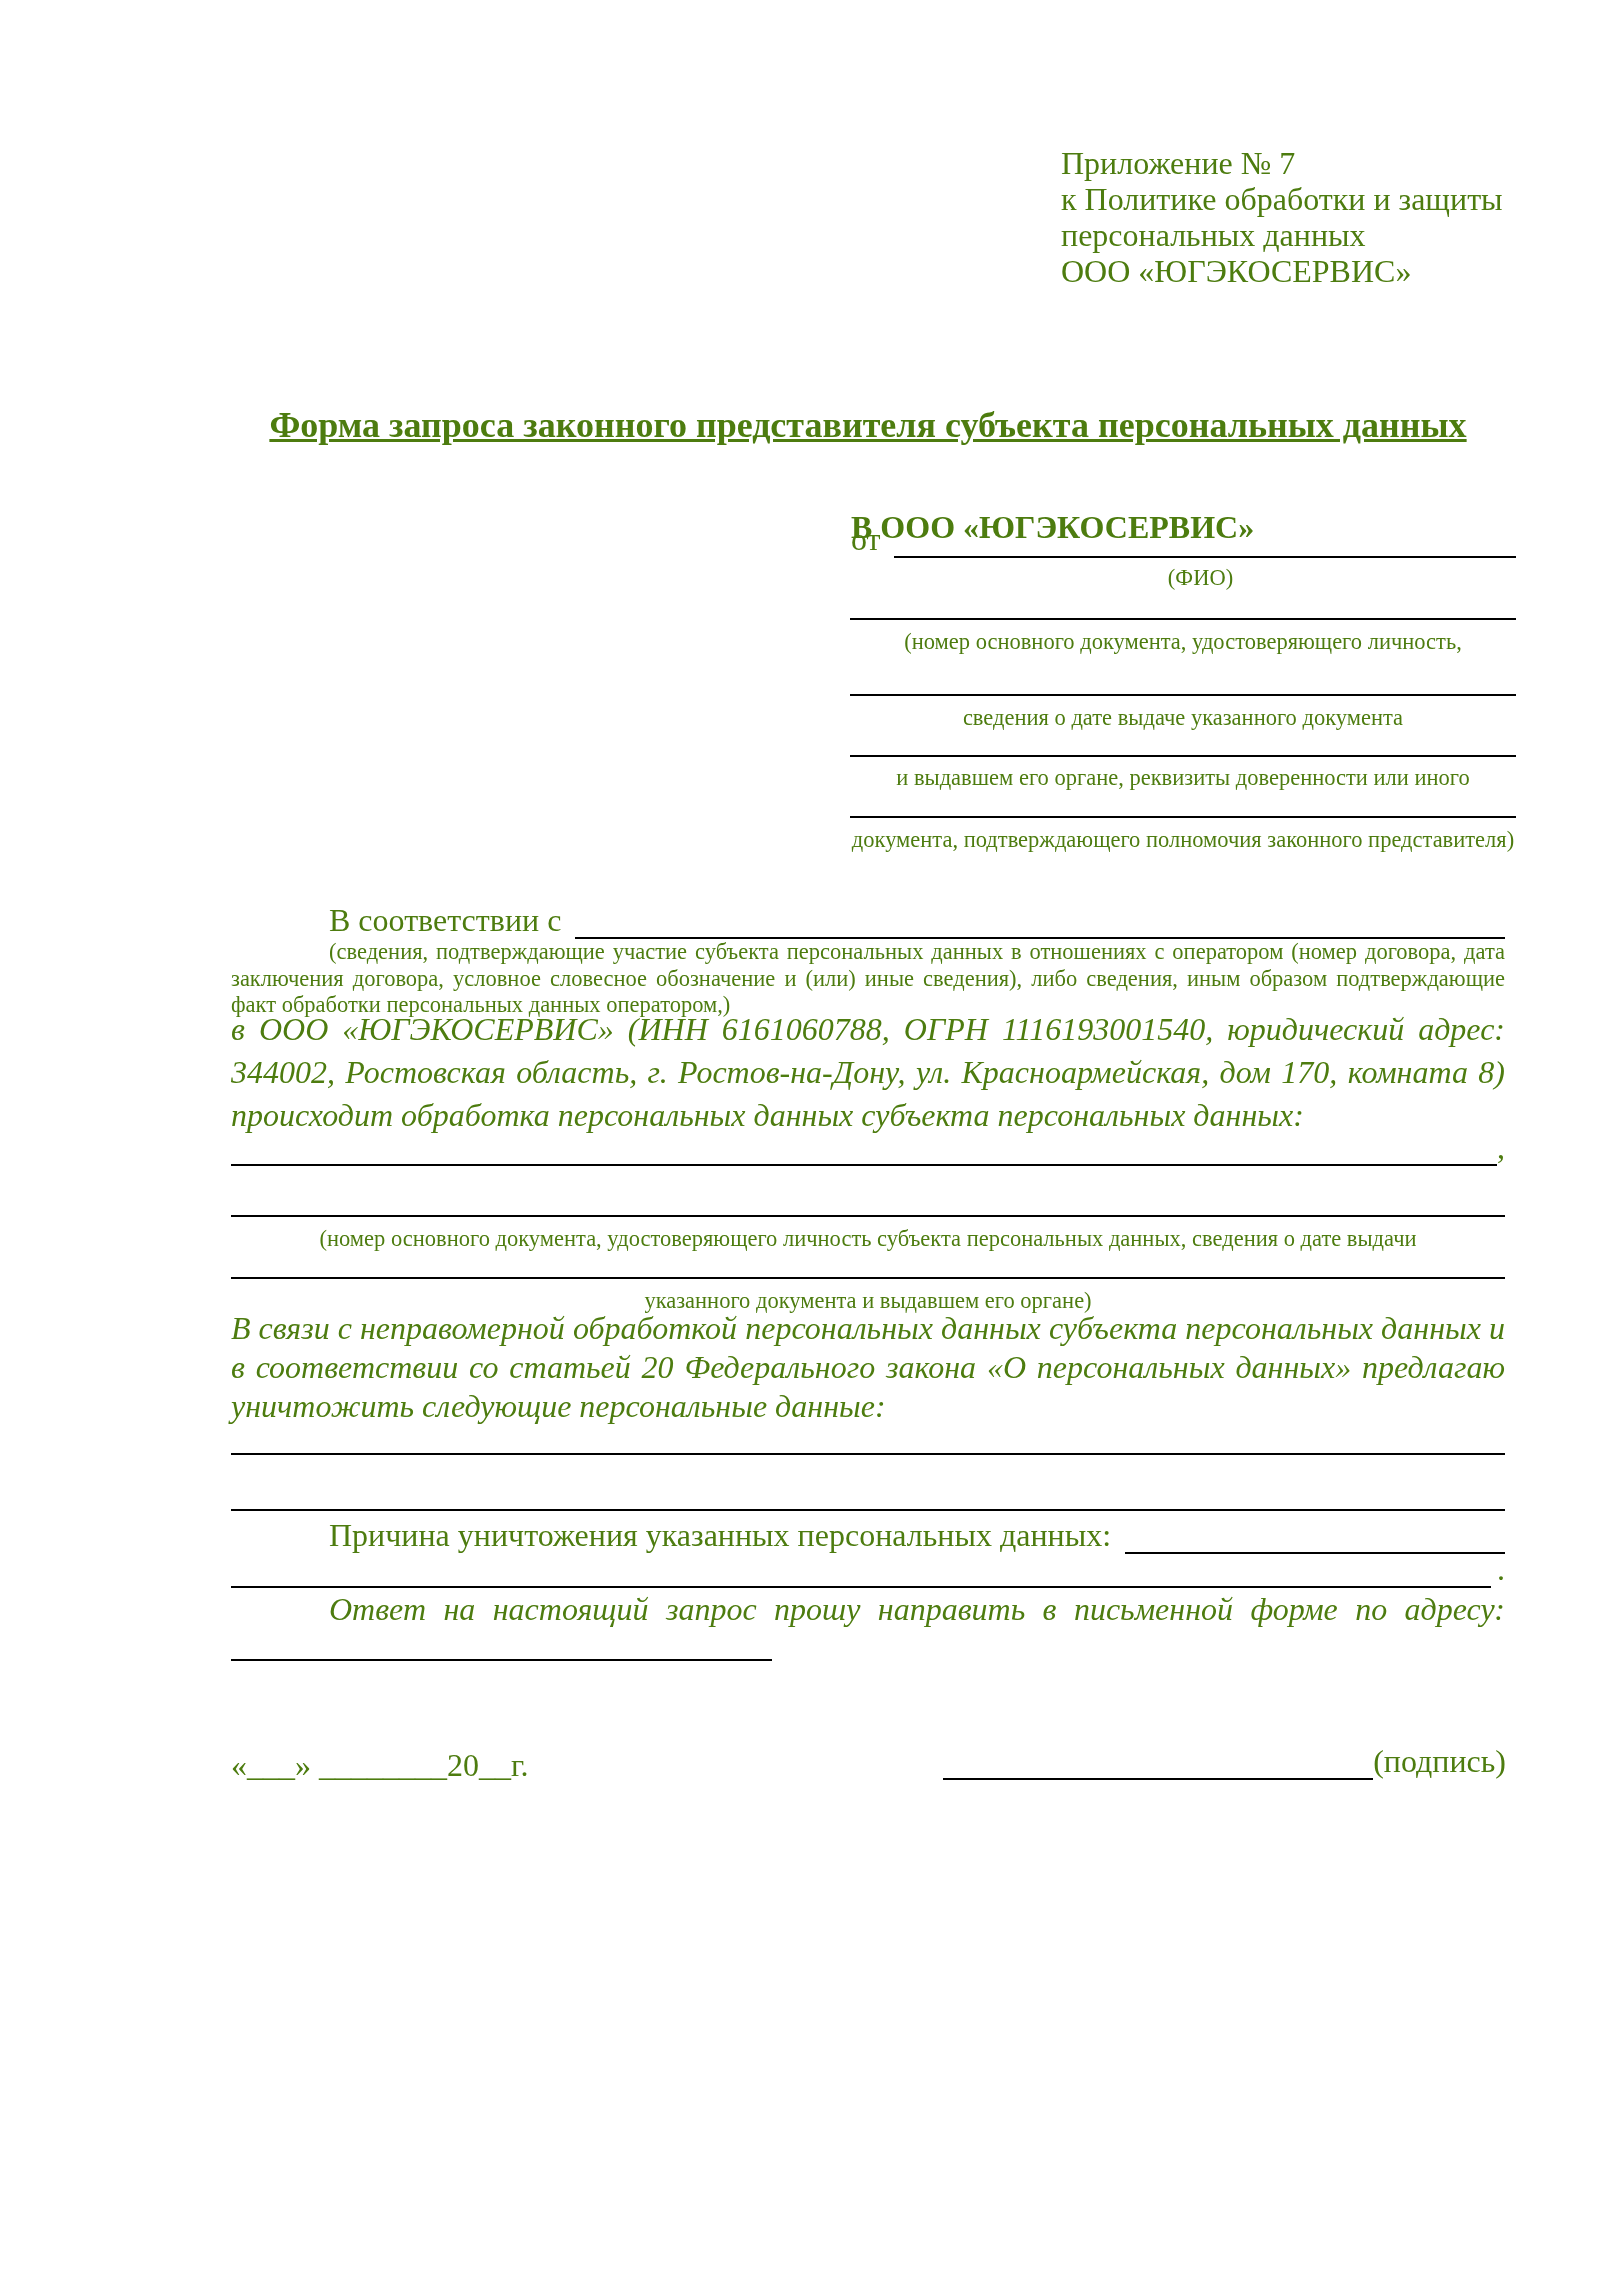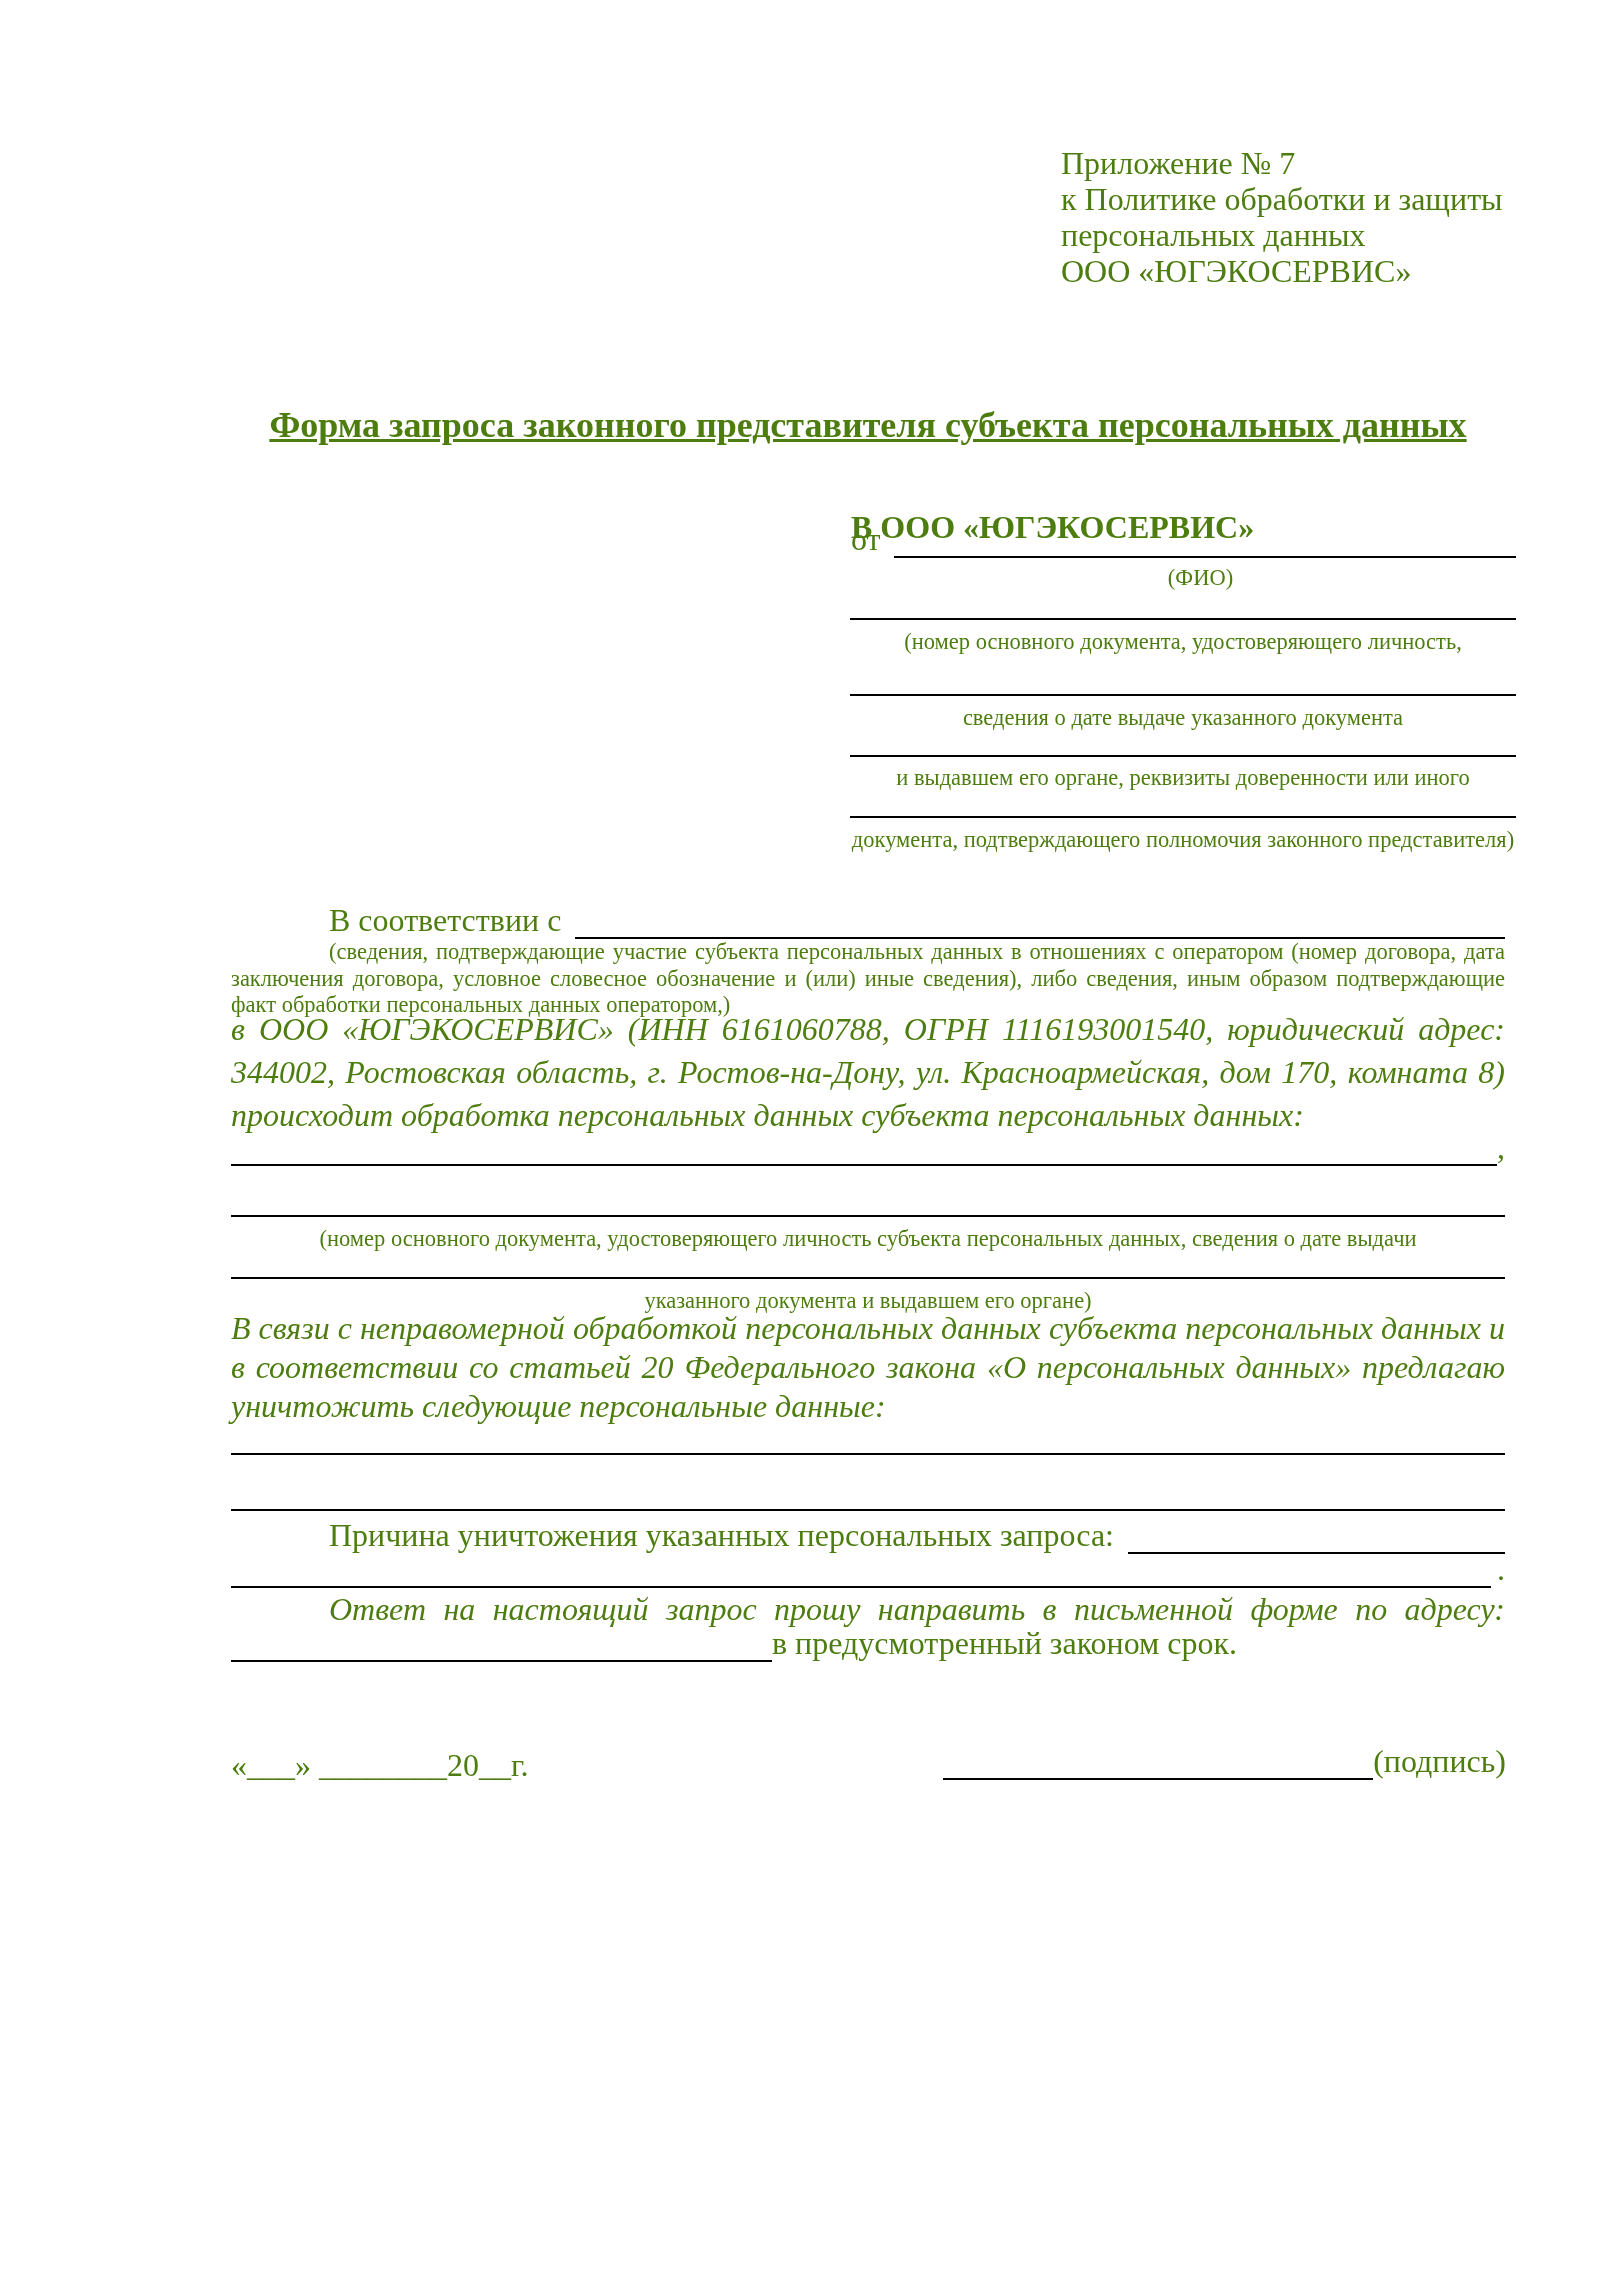--- a/index.html
+++ b/index.html
@@ -86,32 +86,31 @@
 
   <div class="abs hline" style="left:231px; top:1277px; width:1274px;"></div>
   <div class="abs t23 center" style="left:231px; top:1288px; width:1274px;">указанного документа и выдавшем его органе)</div>
 
   <p class="abs par justify" style="left:231px; top:1309px; width:1274px; font-size:32px; line-height:39px;">В связи с неправомерной обработкой персональных данных субъекта персональных данных и в соответствии со статьей 20 Федерального закона «О персональных данных» предлагаю уничтожить следующие персональные данные:</p>
 
   <div class="abs hline" style="left:231px; top:1453px; width:1274px;"></div>
   <div class="abs hline" style="left:231px; top:1509px; width:1274px;"></div>
 
   <div class="abs fillrow t33" style="left:231px; top:1517px; width:1274px;">
-    <span class="label-gap" style="margin-left:98px;">Причина уничтожения указанных персональных запроса:</span>
+    <span class="label-gap" style="margin-left:98px;">Причина уничтожения указанных персональных данных:</span>
     <div class="fline"></div>
   </div>
   <div class="abs fillrow t33" style="left:231px; top:1551px; width:1274px;">
     <div class="fline" style="margin-right:5.9px;"></div>
     <span>.</span>
   </div>
 
   <p class="abs par one-line-justify indent100" style="left:231px; top:1590px; width:1274px; font-size:32px; line-height:39px;">Ответ на настоящий запрос прошу направить в письменной форме по адресу:</p>
   <div class="abs fillrow t33" style="left:231px; top:1625px; width:1274px;">
     <div class="fline fixed" style="width:541px;"></div>
-    <span>в предусмотренный законом срок.</span>
   </div>
 
   <div class="abs t33" style="left:231px; top:1747px;">«___» ________20__г.</div>
   <div class="abs fillrow t33" style="left:943px; top:1743px; width:563px;">
     <div class="fline"></div>
     <span>(подпись)</span>
   </div>
 
 </div>
 

